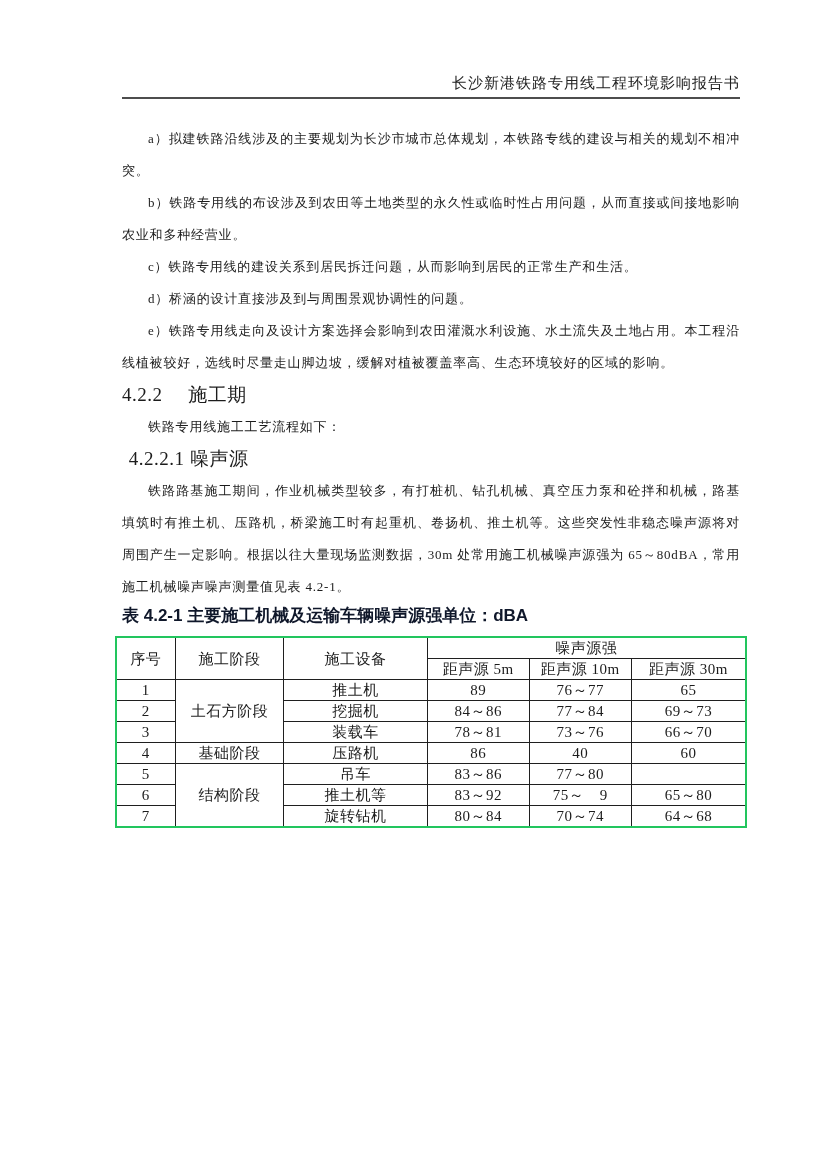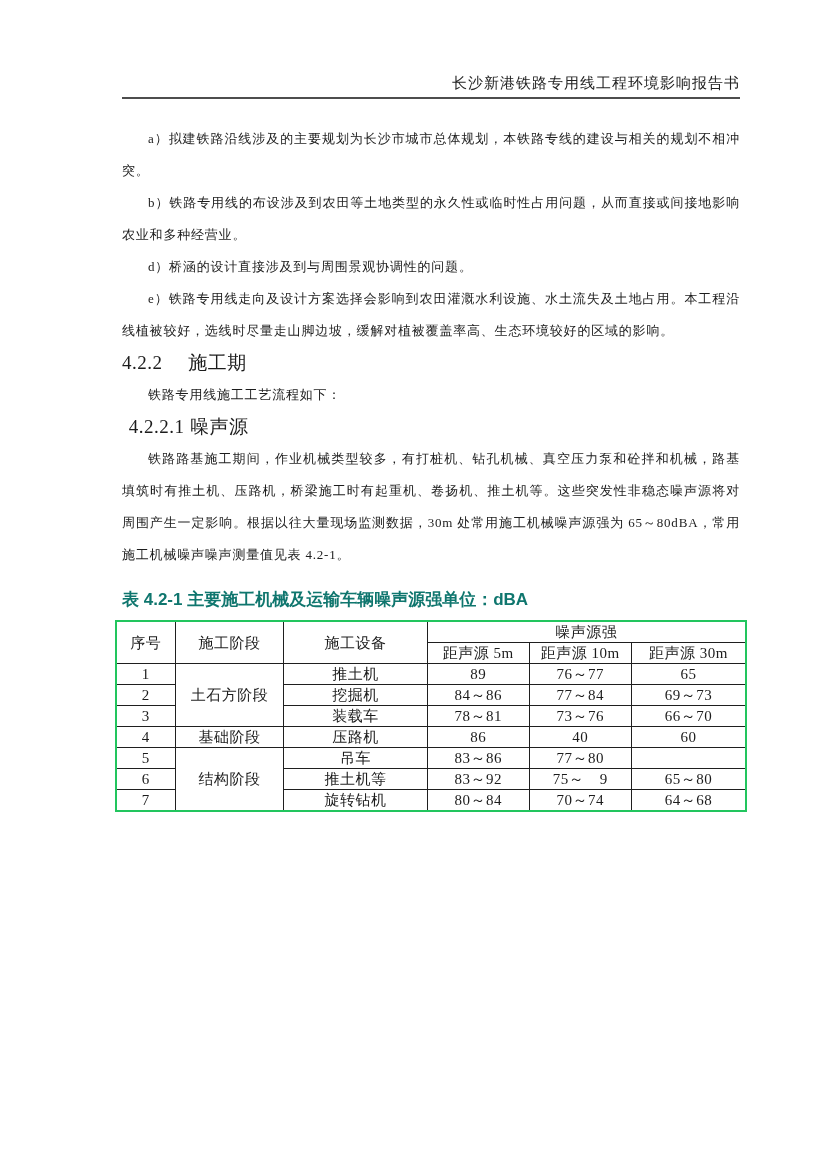--- a/index.html
+++ b/index.html
@@ -72,27 +72,27 @@
     right: -9px;
     top: -4px;
     width: 0;
     height: 0;
     border-left: 9px solid #111111;
     border-top: 5px solid transparent;
     border-bottom: 5px solid transparent;
   }
   
   .table-caption {
-    margin-top: 16px;
+    margin-top: 0;
     margin-bottom: 7px;
     font-family: "Liberation Sans", "DejaVu Sans", sans-serif;
     font-weight: 700;
     font-size: 17px;
     line-height: 26px;
-    color: #0f766e;
+    color: #0f172a;
   }
   table.noise-table {
     border-collapse: collapse;
     table-layout: fixed;
     width: calc(100% + 14px);
     margin-left: -7px;
     border: 2px solid #22c55e;
   }
   table.noise-table th,
   table.noise-table td {
@@ -126,20 +126,21 @@
 <div class="page">
 
   <div class="doc-header">
     <div class="doc-header-title">长沙新港铁路专用线工程环境影响报告书</div>
   </div>
 
   <div class="content">
 
     <p class="para indent2">a）拟建铁路沿线涉及的主要规划为长沙市城市总体规划，本铁路专线的建设与相关的规划不相冲突。</p>
     <p class="para indent2">b）铁路专用线的布设涉及到农田等土地类型的永久性或临时性占用问题，从而直接或间接地影响农业和多种经营业。</p>
+    <p class="para indent2">c）铁路专用线的建设关系到居民拆迁问题，从而影响到居民的正常生产和生活。</p>
     <p class="para indent2">d）桥涵的设计直接涉及到与周围景观协调性的问题。</p>
     <p class="para indent2">e）铁路专用线走向及设计方案选择会影响到农田灌溉水利设施、水土流失及土地占用。本工程沿线植被较好，选线时尽量走山脚边坡，缓解对植被覆盖率高、生态环境较好的区域的影响。</p>
 
     <p class="heading"><span>4.2.2</span><span class="heading-title">施工期</span></p>
 
     <p class="para indent2">铁路专用线施工工艺流程如下：</p>
 
 
     <p class="subheading"><span>4.2.2.1</span><span class="subheading-title">噪声源</span></p>
 

